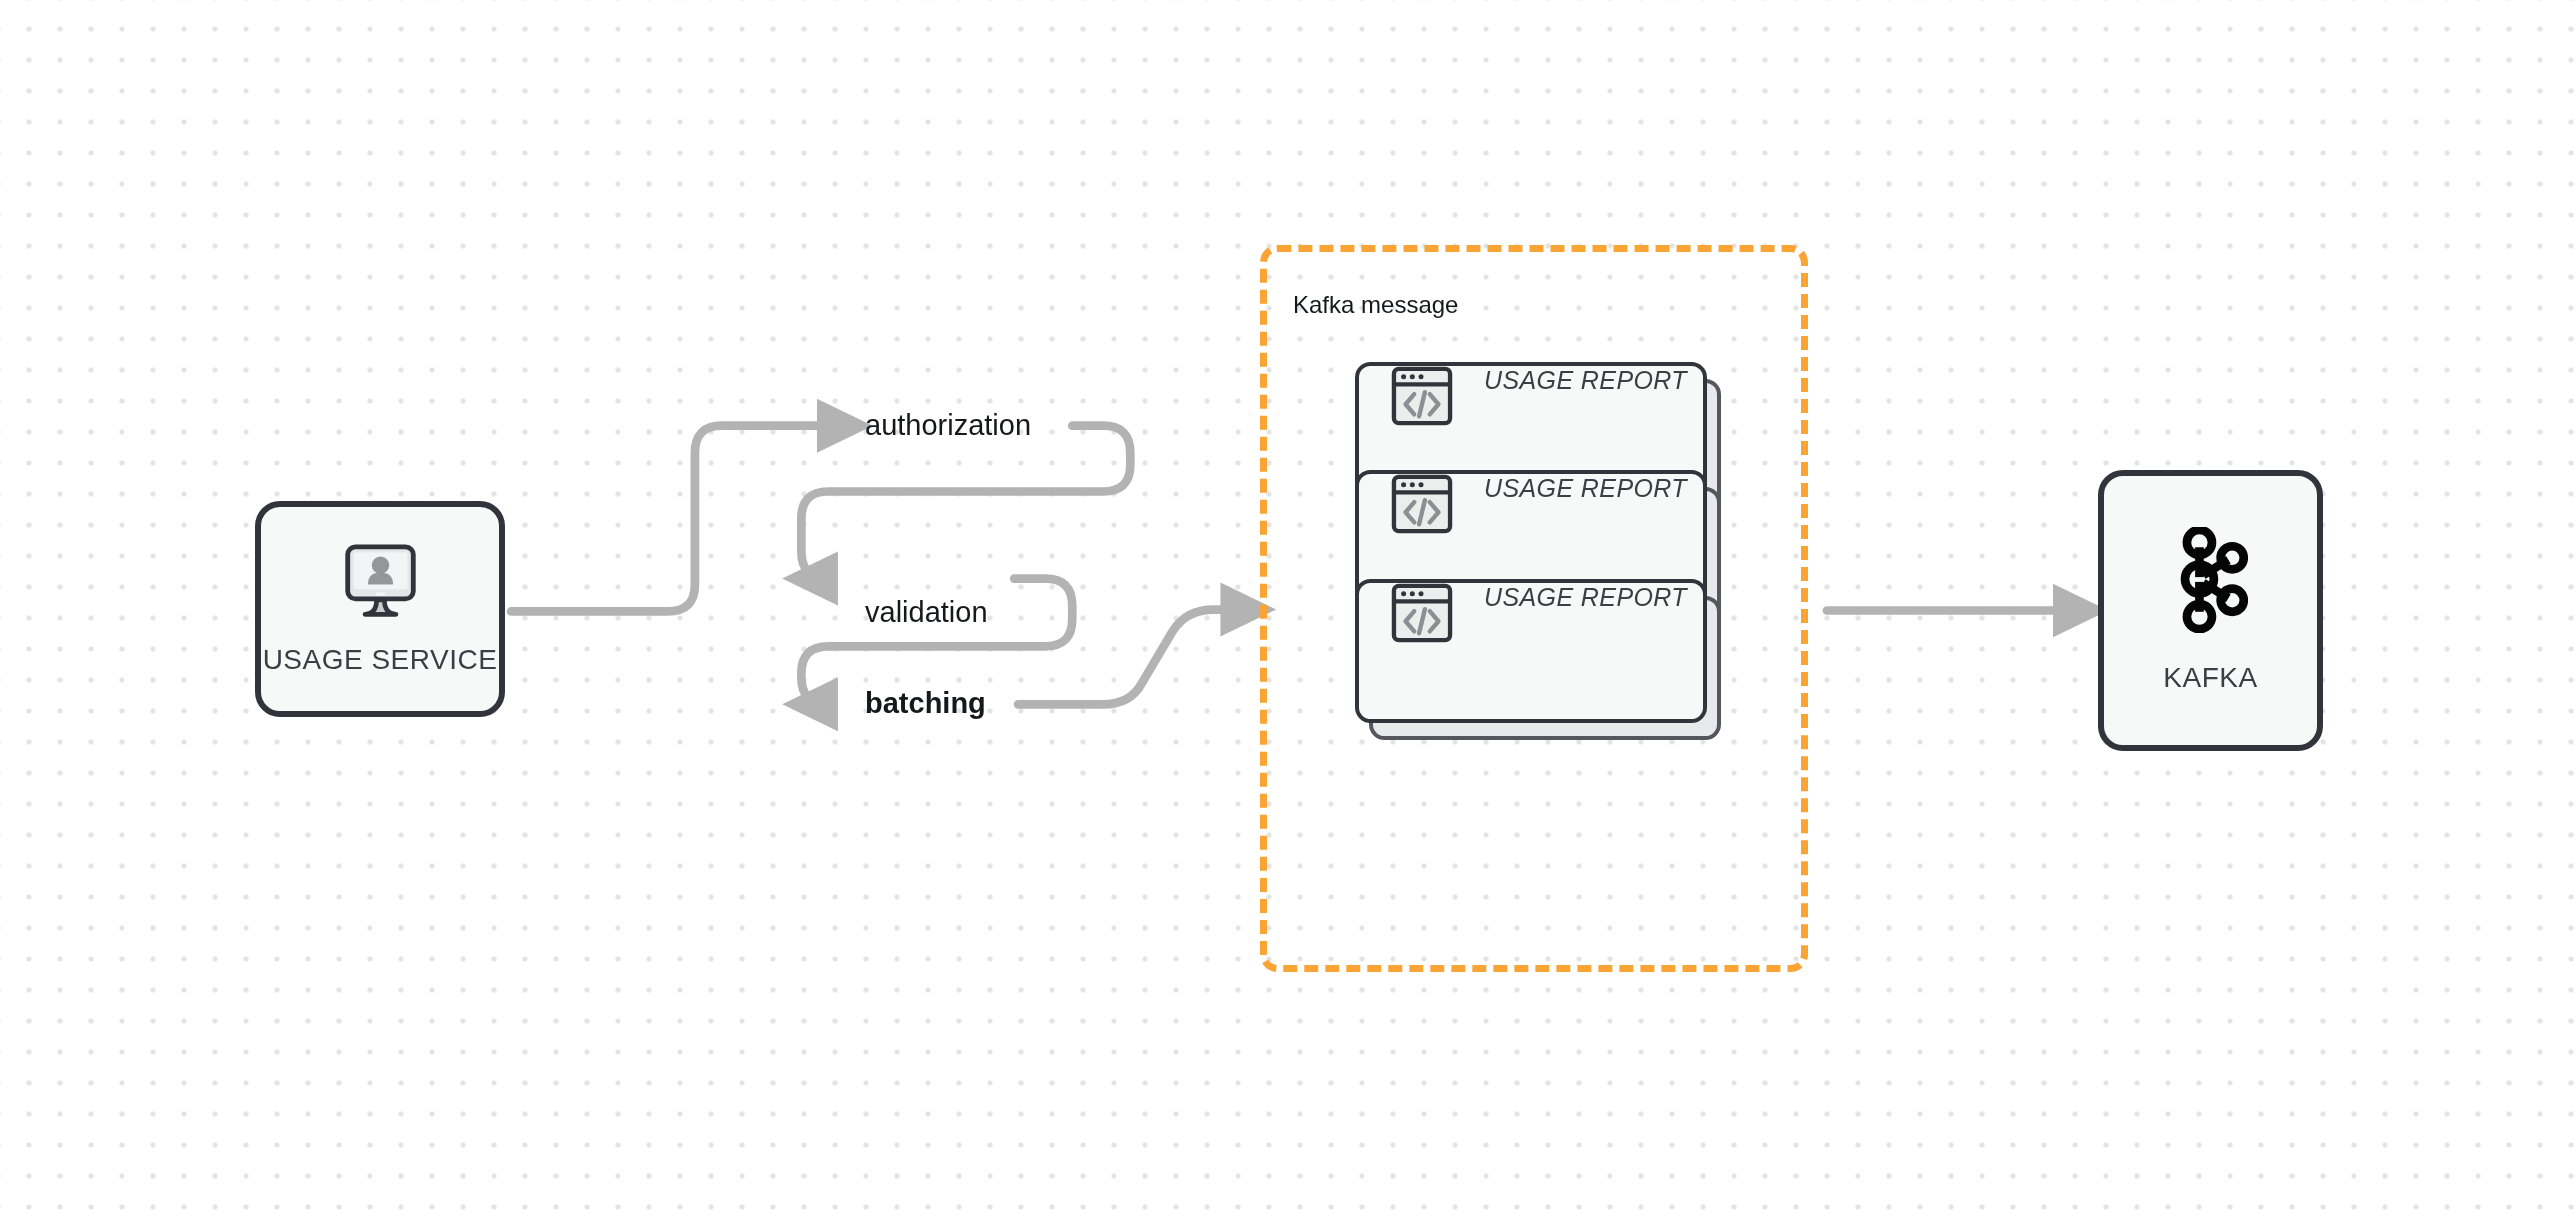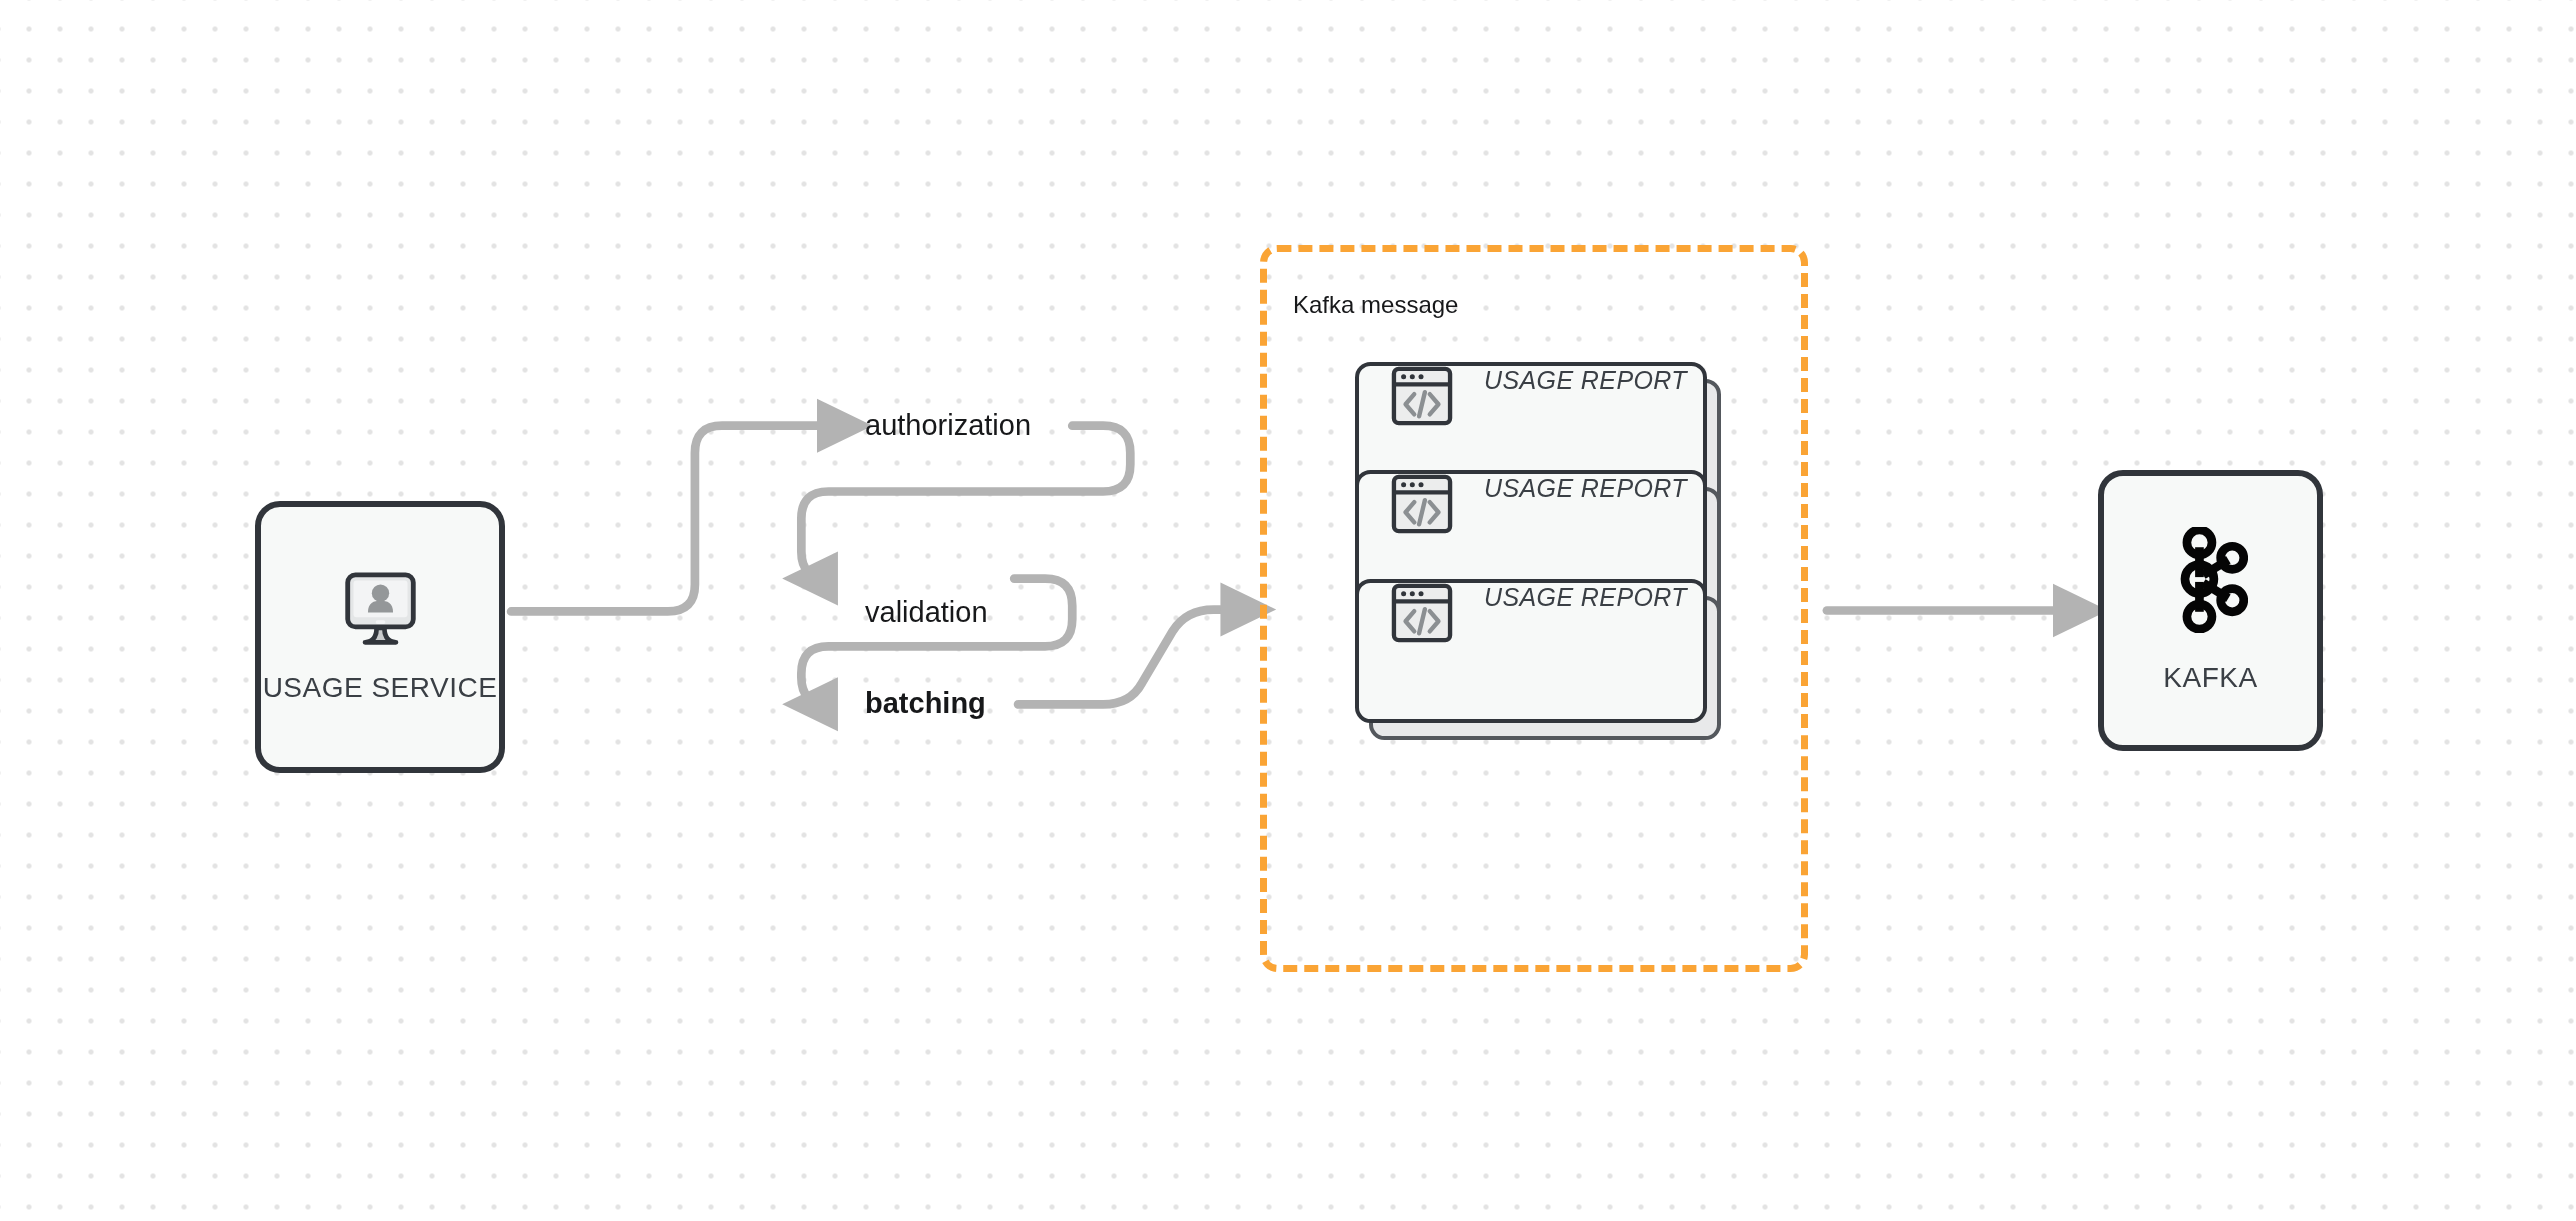--- a/index.html
+++ b/index.html
@@ -32,21 +32,21 @@
     justify-content: center;
   }
   .node-label {
     font-size: 28px;
     letter-spacing: 0.5px;
     color: #3a3f45;
     text-align: center;
     white-space: nowrap;
   }
 
-  #usage-service-node { left: 255px; top: 501px; width: 250px; height: 272px; }
+  #usage-service-node { left: 255px; top: 501px; width: 250px; height: 216px; }
   #usage-service-node .node-icon { margin-bottom: 15.5px; }
   #usage-service-node .node-label { margin-top: 1.9px; }
 
   #kafka-node { left: 2098px; top: 470px; width: 225px; height: 281px; }
   #kafka-node .node-icon { margin-bottom: 25px; }
 
   
   .step-label {
     position: absolute;
     font-size: 29px;

